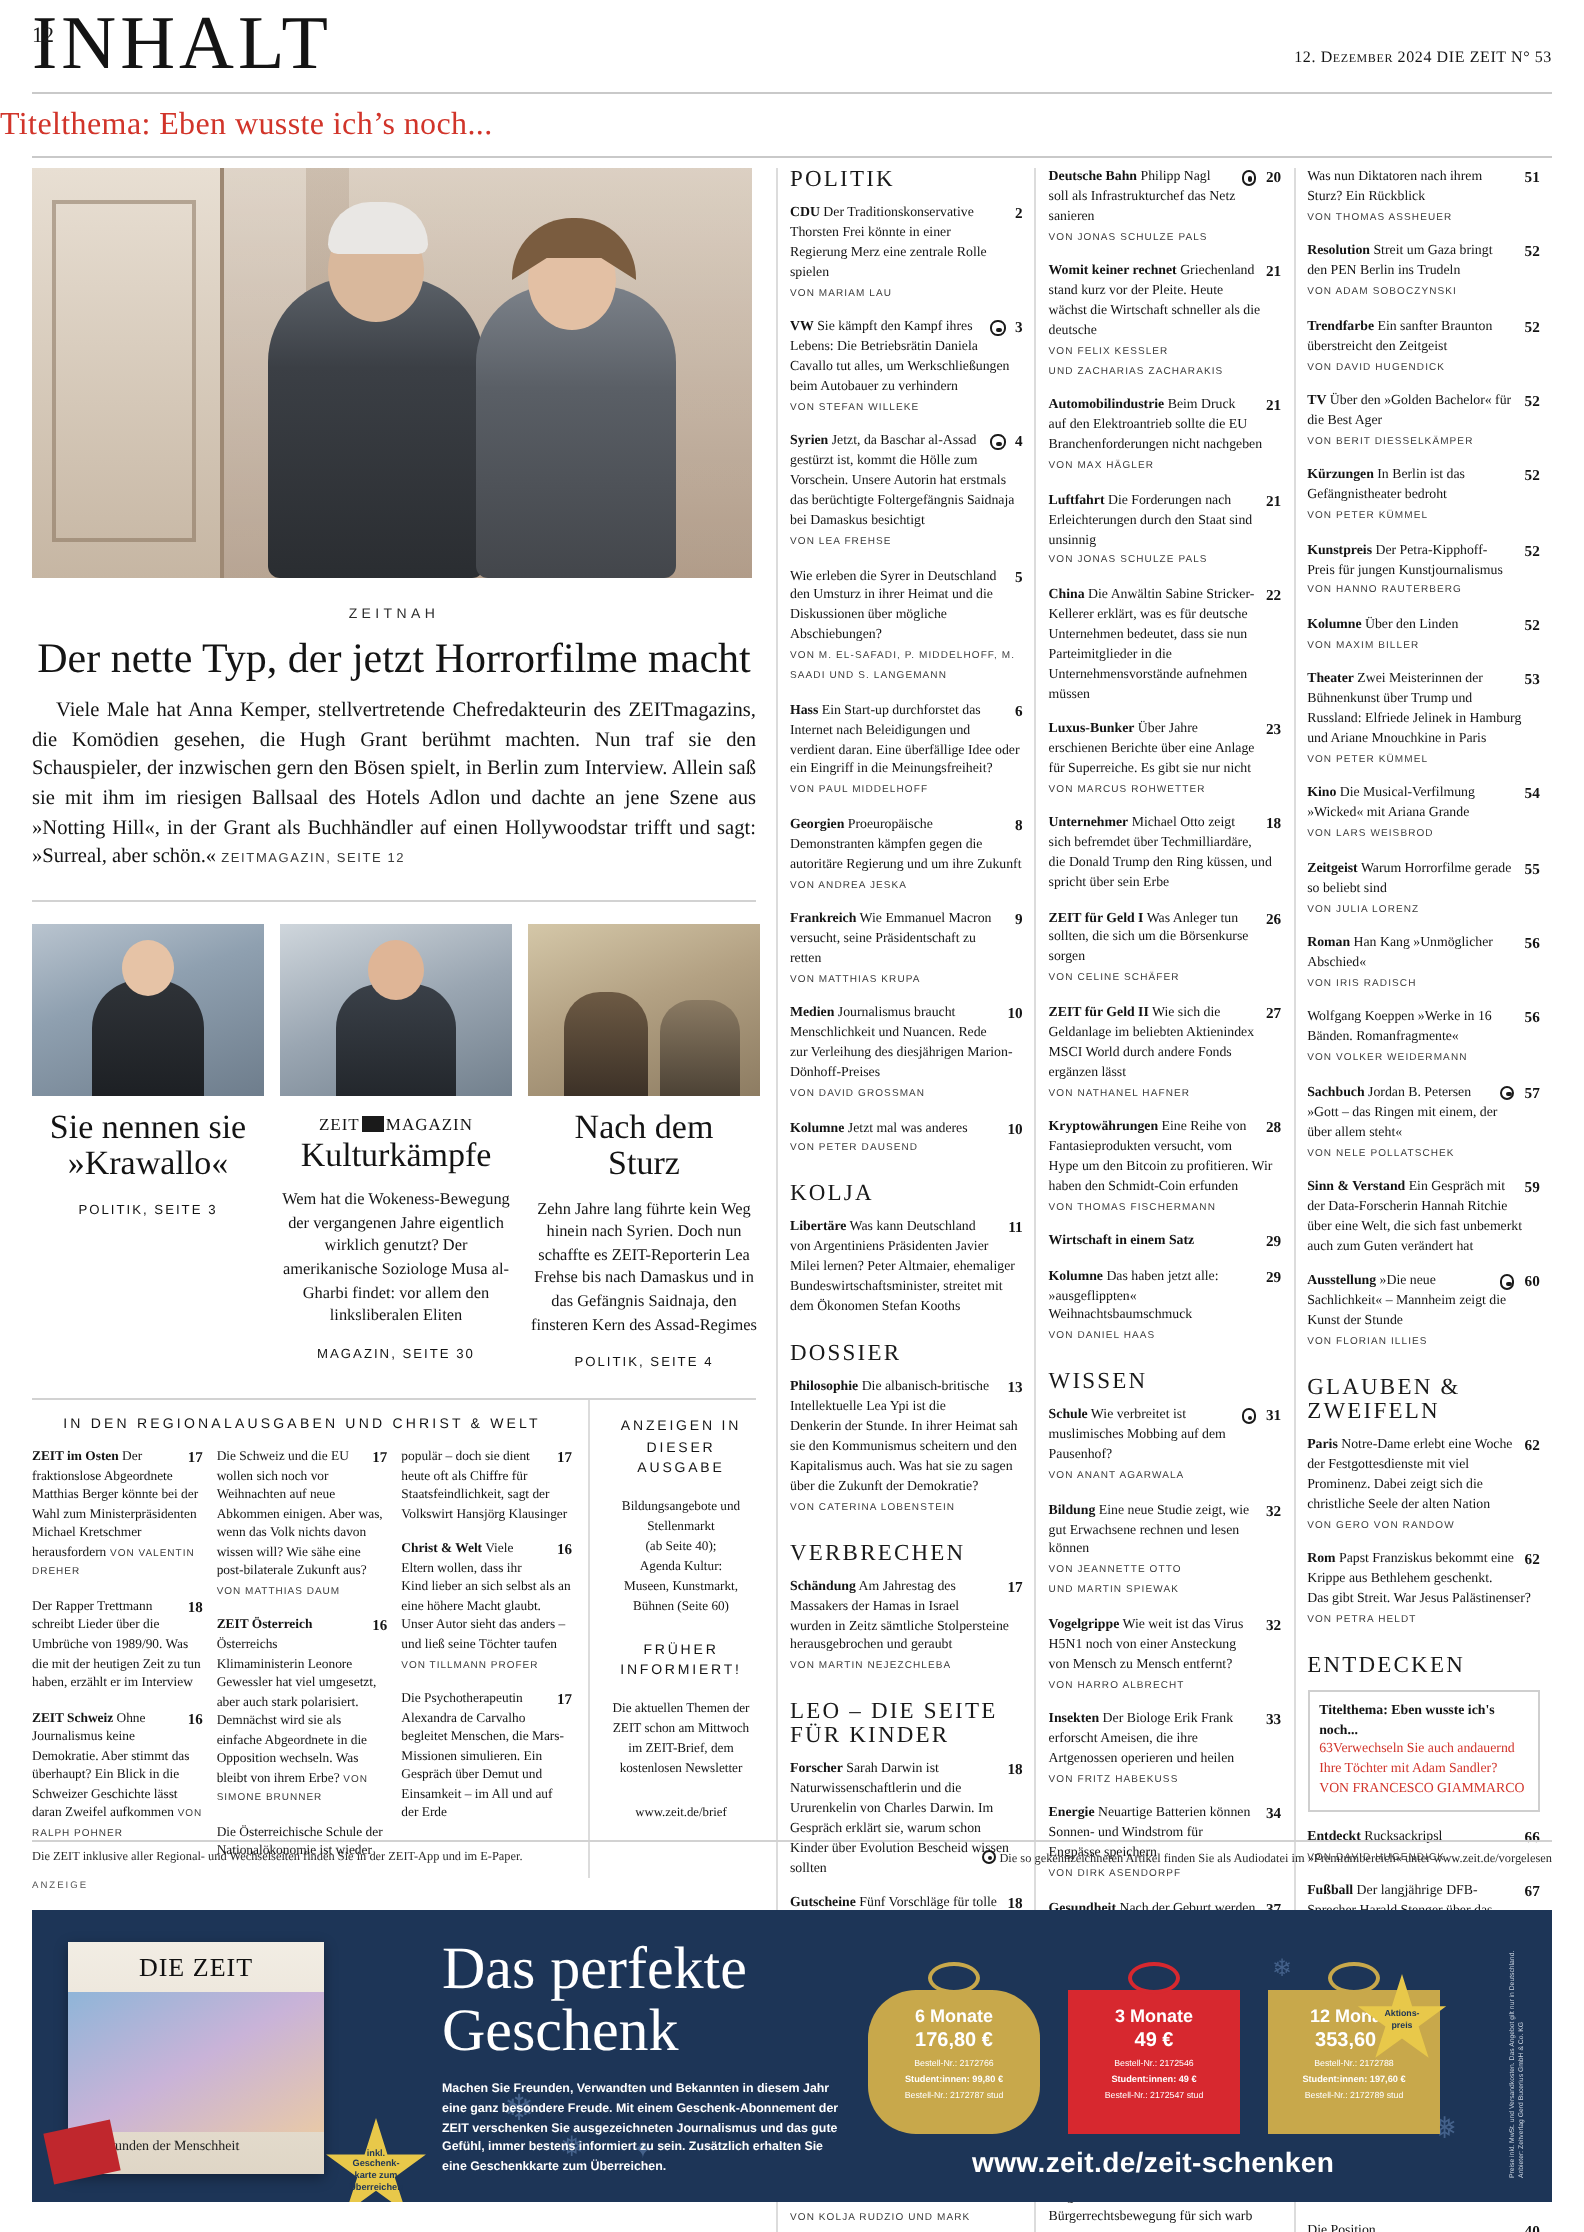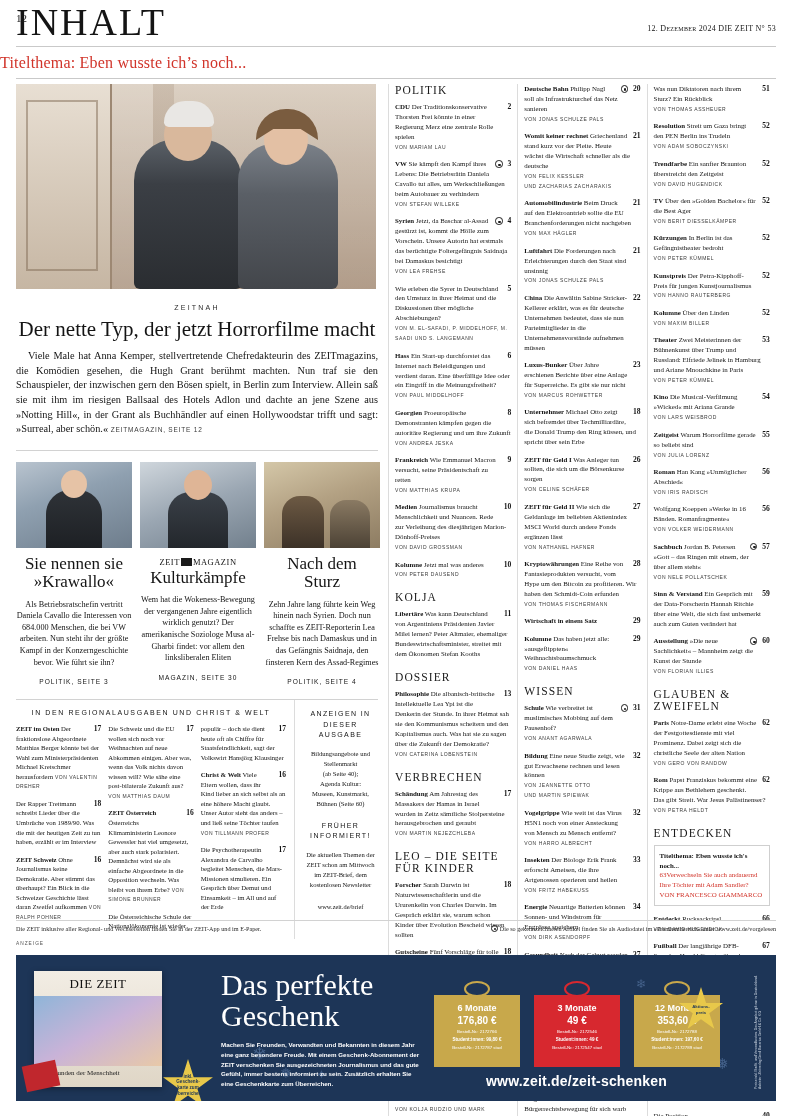--- a/index.html
+++ b/index.html
@@ -314,21 +314,21 @@
   .offer.red  { background:#d7282f; }
   .offer .o-name { font-size:9px; font-weight:700; }
   .offer .o-price { font-size:10px; font-weight:700; margin-top:2px; }
   .offer .o-nr { font-size:4.4px; margin-top:3px; line-height:1.45; }
   .offer .o-stud { font-size:4.6px; font-weight:700; margin-top:2px; }
   .offer .o-bow {
     position:absolute; left:50%; top:-14px; transform:translateX(-50%);
     width:26px; height:16px; border:2px solid #c8a84b; border-radius:50%;
   }
   .offer.red .o-bow { border-color:#d7282f; }
-  .o1 { left:0; }
+  .o1 { left:0;border-radius:24px; }
   .o2 { left:100px; }
   .o3 { left:200px; }
   .ad-star-big {
     position:absolute; left:244px; top:6px; width:46px; height:46px;
   }
   .ad-star-big .s { position:absolute; inset:0; background:#e8c84a;
     clip-path:polygon(50% 0%,61% 35%,98% 35%,68% 57%,79% 91%,50% 70%,21% 91%,32% 57%,2% 35%,39% 35%); }
   .ad-star-big .t {
     position:absolute; inset:0; display:flex; flex-direction:column;
     align-items:center; justify-content:center;
@@ -384,21 +384,20 @@
       </p>
       <div class="hr-thin"></div>
 
       <div class="teasers">
 
         <div class="teaser">
           <div class="t-photo t1">
             
           </div>
           <h2 class="t-head">Sie nennen sie<br>»Krawallo«</h2>
-          <p class="t-body">Als Betriebsratschefin vertritt Daniela Cavallo die Interessen von 684.000 Menschen, die bei VW arbeiten. Nun steht ihr der größte Kampf in der Konzerngeschichte bevor. Wie führt sie ihn?</p>
           <div class="t-ref">POLITIK, SEITE 3</div>
         </div>
 
         <div class="teaser">
           <div class="t-photo t3">
             
           </div>
           <div class="t-zm">
             <span>ZEIT</span><span class="zmbox"></span><span>MAGAZIN</span>
           </div>

